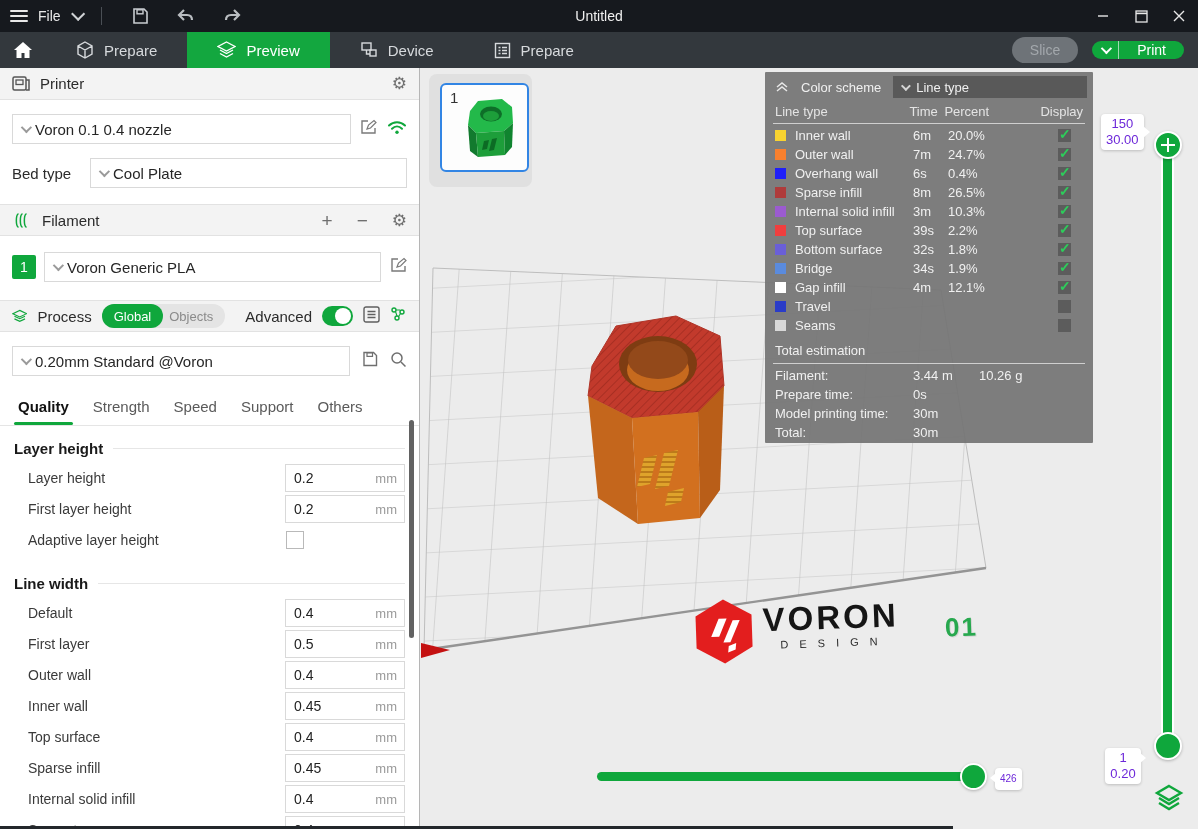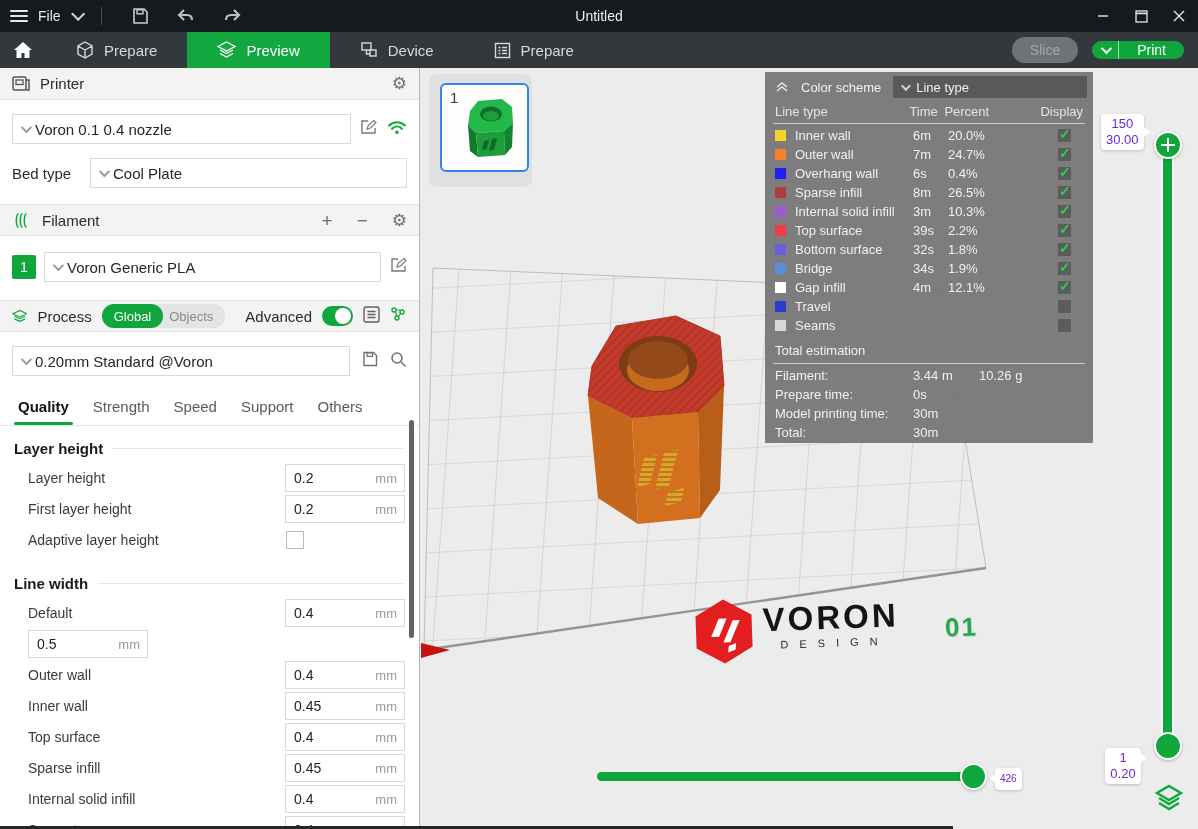--- a/index.html
+++ b/index.html
@@ -359,20 +359,21 @@
 
   <div class="group-head" style="margin-top:20px;">
     <span class="group-title">Line width</span>
     <span class="group-rule"></span>
   </div>
   <div class="prow">
       <span class="plabel">Default</span>
       <span class="pinput"><input value="0.4" style=""><em class="unit">mm</em></span>
     </div>
   <div class="prow">
+      <span class="plabel">First layer</span>
       <span class="pinput"><input value="0.5" style=""><em class="unit">mm</em></span>
     </div>
   <div class="prow">
       <span class="plabel">Outer wall</span>
       <span class="pinput"><input value="0.4" style=""><em class="unit">mm</em></span>
     </div>
   <div class="prow">
       <span class="plabel">Inner wall</span>
       <span class="pinput"><input value="0.45" style=""><em class="unit">mm</em></span>
     </div>

